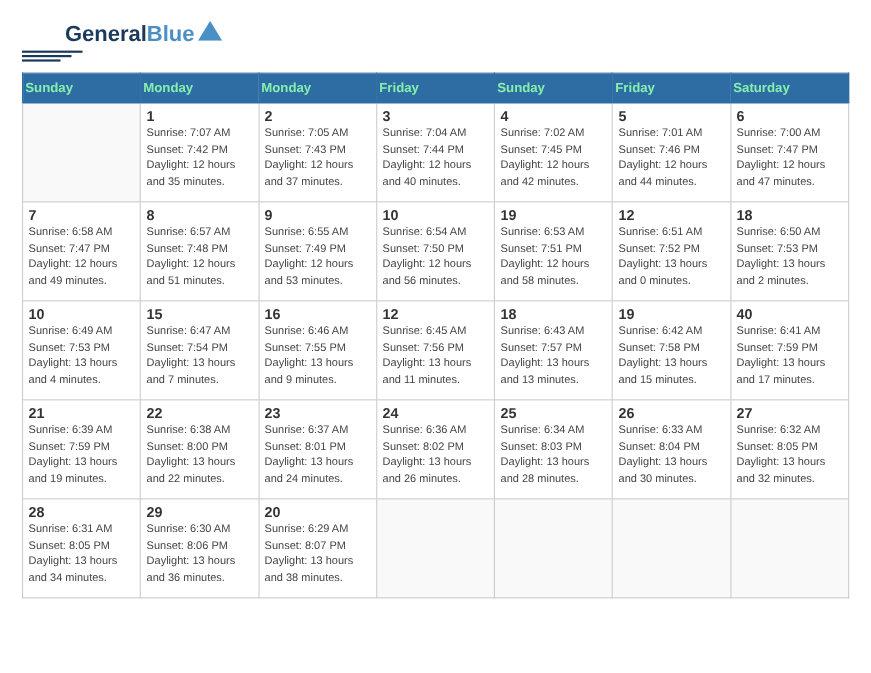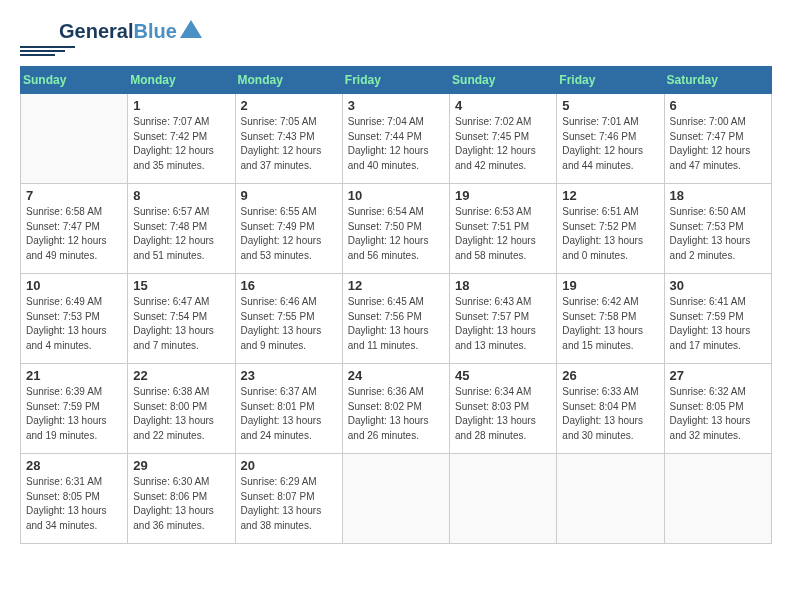--- a/index.html
+++ b/index.html
@@ -198,21 +198,21 @@
         </td>
         <td>
           <div class="day-number">18</div>
           <div class="day-info">Sunrise: 6:43 AM<br>Sunset: 7:57 PM<br>Daylight: 13 hours<br>and 13 minutes.</div>
         </td>
         <td>
           <div class="day-number">19</div>
           <div class="day-info">Sunrise: 6:42 AM<br>Sunset: 7:58 PM<br>Daylight: 13 hours<br>and 15 minutes.</div>
         </td>
         <td>
-          <div class="day-number">30</div>
+          <div class="day-number">40</div>
           <div class="day-info">Sunrise: 6:41 AM<br>Sunset: 7:59 PM<br>Daylight: 13 hours<br>and 17 minutes.</div>
         </td>
       </tr>
       <tr class="week-row">
         <td>
           <div class="day-number">21</div>
           <div class="day-info">Sunrise: 6:39 AM<br>Sunset: 7:59 PM<br>Daylight: 13 hours<br>and 19 minutes.</div>
         </td>
         <td>
           <div class="day-number">22</div>
@@ -220,21 +220,21 @@
         </td>
         <td>
           <div class="day-number">23</div>
           <div class="day-info">Sunrise: 6:37 AM<br>Sunset: 8:01 PM<br>Daylight: 13 hours<br>and 24 minutes.</div>
         </td>
         <td>
           <div class="day-number">24</div>
           <div class="day-info">Sunrise: 6:36 AM<br>Sunset: 8:02 PM<br>Daylight: 13 hours<br>and 26 minutes.</div>
         </td>
         <td>
-          <div class="day-number">45</div>
+          <div class="day-number">25</div>
           <div class="day-info">Sunrise: 6:34 AM<br>Sunset: 8:03 PM<br>Daylight: 13 hours<br>and 28 minutes.</div>
         </td>
         <td>
           <div class="day-number">26</div>
           <div class="day-info">Sunrise: 6:33 AM<br>Sunset: 8:04 PM<br>Daylight: 13 hours<br>and 30 minutes.</div>
         </td>
         <td>
           <div class="day-number">27</div>
           <div class="day-info">Sunrise: 6:32 AM<br>Sunset: 8:05 PM<br>Daylight: 13 hours<br>and 32 minutes.</div>
         </td>

